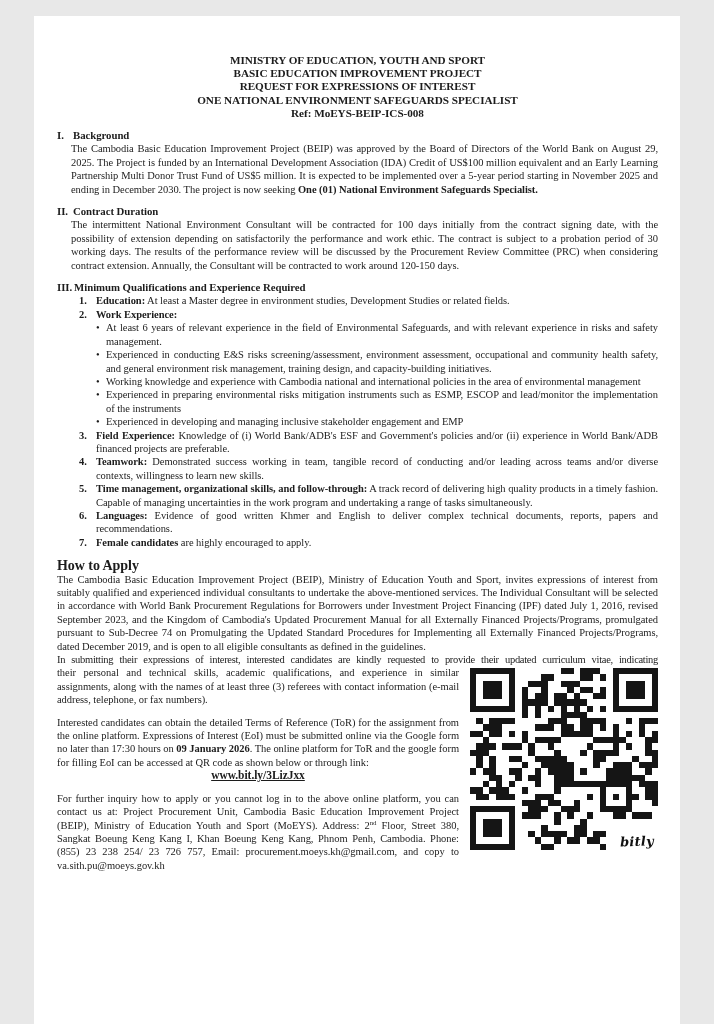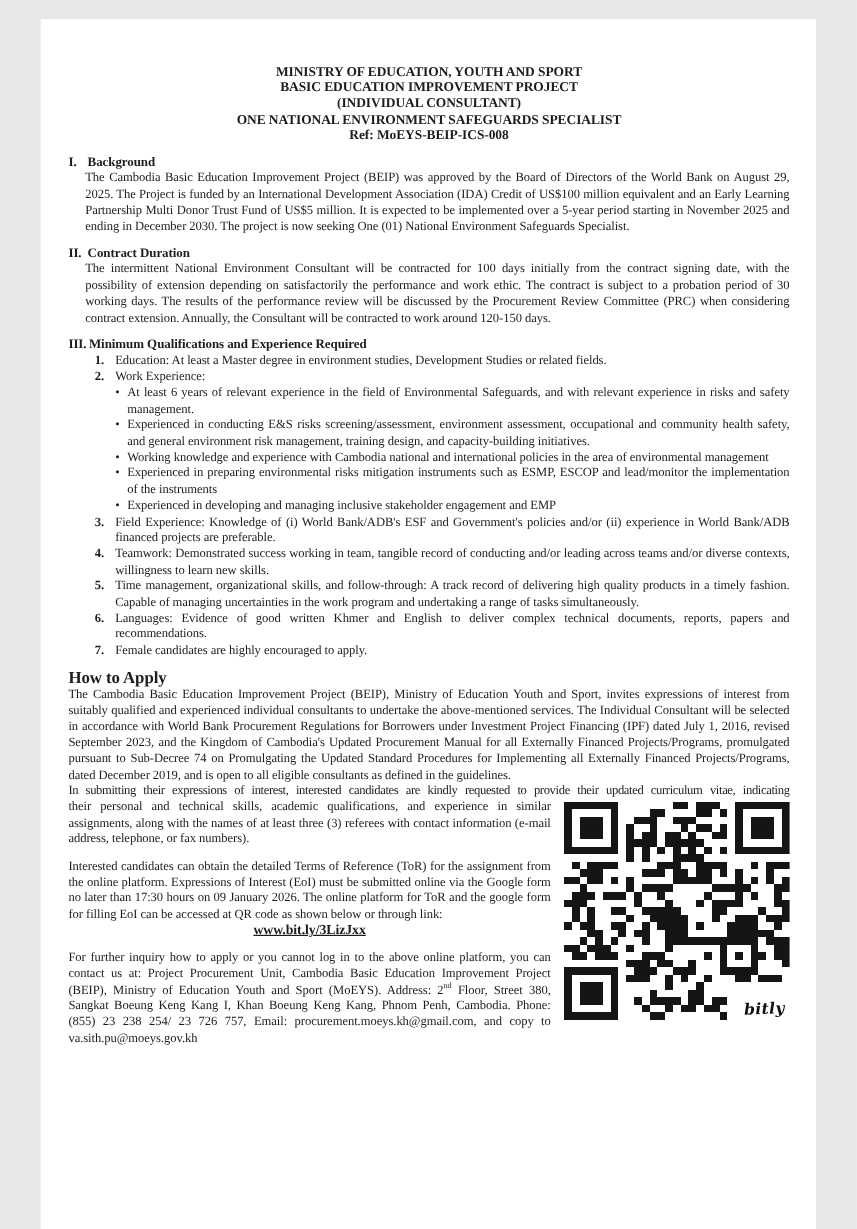--- a/index.html
+++ b/index.html
@@ -23,21 +23,21 @@
   .sec-head{display:flex;font-weight:bold;font-size:10.8px;}
   .sec-num{min-width:14px;margin-right:2px;flex:none;}
   .sec-body{margin-left:14px;text-align:justify;}
   .q-list{margin-left:22px;}
   .q-item{display:flex;}
   .q-num{flex:none;width:17px;font-weight:bold;}
   .q-text{flex:1;text-align:justify;}
   .bullet{display:flex;}
   .b-dot{flex:none;width:10px;}
   .b-text{flex:1;text-align:justify;}
-  b{font-weight:normal;}
+  b{font-weight:bold;}
   .hta-head{font-weight:bold;font-size:14px;margin-top:10px;}
   p{margin:0;text-align:justify;}
   .gap-top{margin-top:9px;}
   .squeeze{
     text-align:justify;text-align-last:justify;
     letter-spacing:-0.3px;word-spacing:-1px;
     max-height:13.4px;overflow:hidden;
   }
   .qr-wrap{
     float:right;
@@ -63,21 +63,21 @@
   .clear{clear:both;}
 </style>
 </head>
 <body>
 
 <div class="page">
 
   <div class="header">
     <div>MINISTRY OF EDUCATION, YOUTH AND SPORT</div>
     <div>BASIC EDUCATION IMPROVEMENT PROJECT</div>
-    <div>(INDIVIDUAL CONSULTANT)</div>
+    <div>REQUEST FOR EXPRESSIONS OF INTEREST</div>
     <div>ONE NATIONAL ENVIRONMENT SAFEGUARDS SPECIALIST</div>
     <div>Ref: MoEYS-BEIP-ICS-008</div>
   </div>
 
   <div class="sec">
     <div class="sec-head">
       <span class="sec-num">I.</span>
       <span>Background</span>
     </div>
     <div class="sec-body"><span>The Cambodia Basic Education Improvement Project (BEIP) was approved by the Board of Directors of the World Bank on August 29, 2025. The Project is funded by an International Development Association (IDA) Credit of US$100 million equivalent and an Early Learning Partnership Multi Donor Trust Fund of US$5 million. It is expected to be implemented over a 5-year period starting in November 2025 and ending in December 2030. The project is now seeking </span><b>One (01) National Environment Safeguards Specialist.</b></div>

